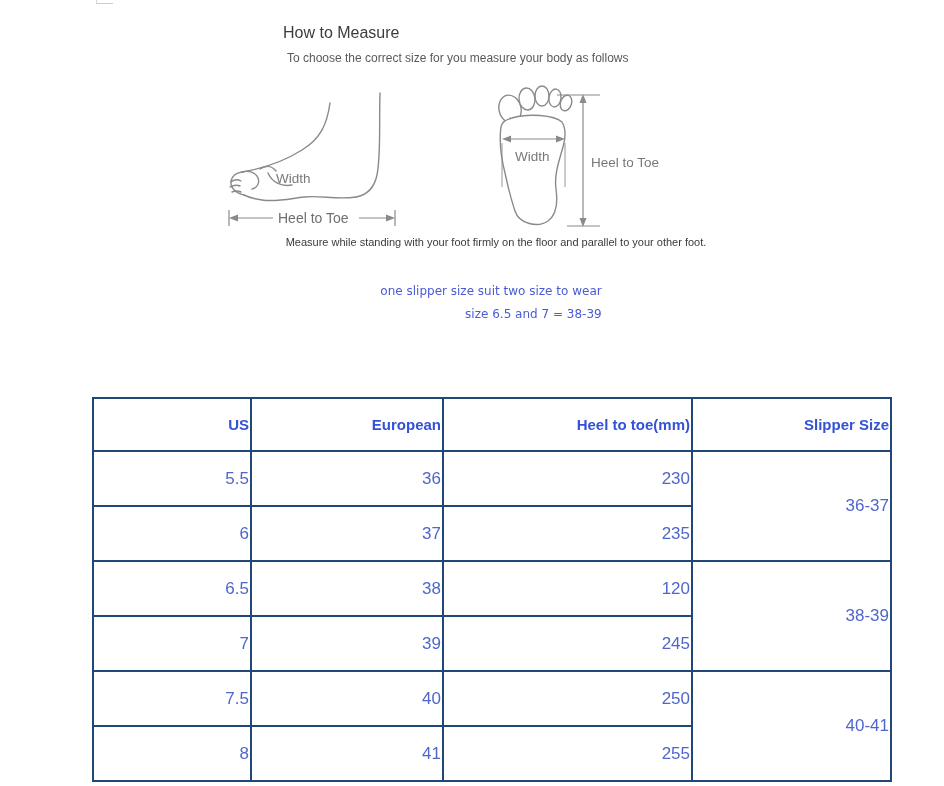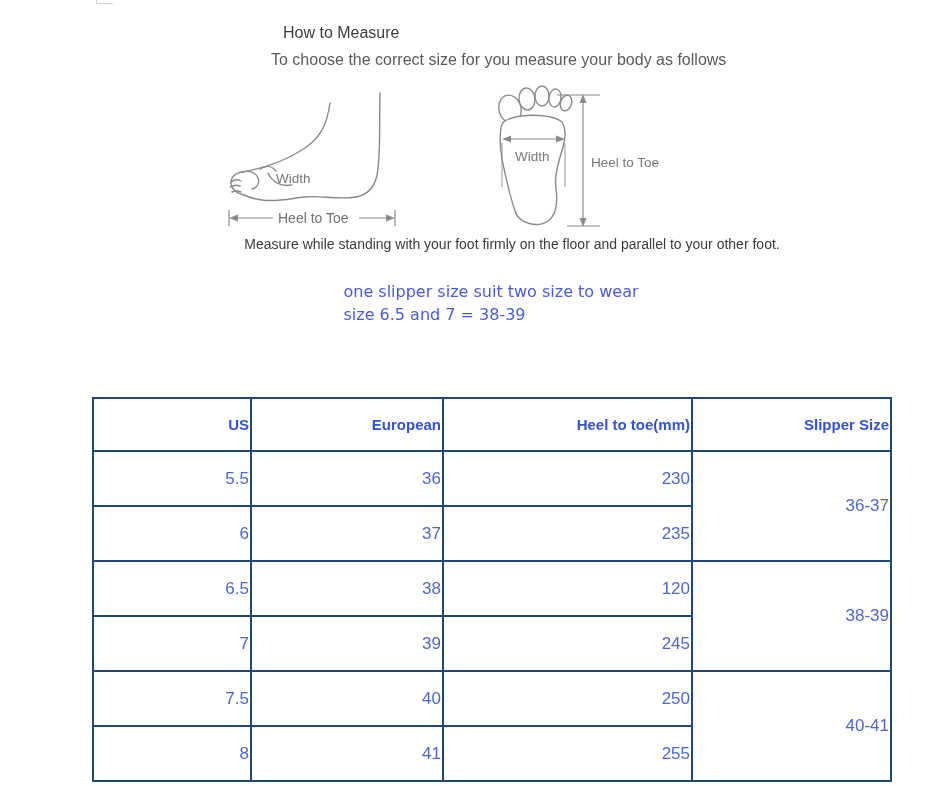--- a/index.html
+++ b/index.html
@@ -16,39 +16,39 @@
     font-family:"Liberation Sans",sans-serif;overflow:hidden;
   }
   .stray-mark{
     position:absolute;left:96px;top:0;width:16px;height:3px;
     border-bottom:1px solid #b9b9b9;border-left:1px solid #c4c4c4;opacity:.7;
   }
   .title{
     position:absolute;left:283px;top:24px;font-size:16px;color:#3c3c3c;
   }
   .subtitle{
-    position:absolute;left:271px;top:51px;font-size:16px;color:#595959;
+    position:absolute;left:287px;top:51px;font-size:12px;color:#595959;
   }
   .svg-side{position:absolute;left:226px;top:85px;}
   .svg-top{position:absolute;left:488px;top:85px;}
   .diagram-text{fill:var(--label-gray);font-family:"Liberation Sans",sans-serif;font-size:13.5px;}
   .dim-text{fill:#6f6f6f;font-family:"Liberation Sans",sans-serif;font-size:14px;}
   .outline{fill:none;stroke:var(--line-gray);stroke-width:1.4;stroke-linecap:round;}
   .outline-fill{fill:#ffffff;stroke:var(--line-gray);stroke-width:1.4;}
   .dim{fill:none;stroke:var(--line-gray);stroke-width:1.2;}
   .dim-thin{fill:none;stroke:var(--line-gray);stroke-width:0.9;}
   .arrowhead{fill:var(--line-gray);stroke:none;}
   .caption{
-    position:absolute;left:512px;top:236px;transform:translateX(-50%);
-    white-space:nowrap;font-size:14px;color:#3b3b3b;
+    position:absolute;left:496px;top:236px;transform:translateX(-50%);
+    white-space:nowrap;font-size:11px;color:#3b3b3b;
   }
   .size-note{
     position:absolute;left:491px;top:280px;transform:translateX(-50%);
-    text-align:left;color:var(--accent);
-    font-family:"DejaVu Sans",sans-serif;font-size:16px;line-height:23px;
+    text-align:right;color:var(--accent);
+    font-family:"DejaVu Sans",sans-serif;font-size:12px;line-height:23px;
     white-space:nowrap;
   }
   .size-table{
     position:absolute;left:92px;top:397px;width:798px;
     border-collapse:collapse;table-layout:fixed;
   }
   .size-table th,.size-table td{
     border:2px solid var(--table-border);text-align:right;vertical-align:middle;
     font-family:"Liberation Sans",sans-serif;
   }

